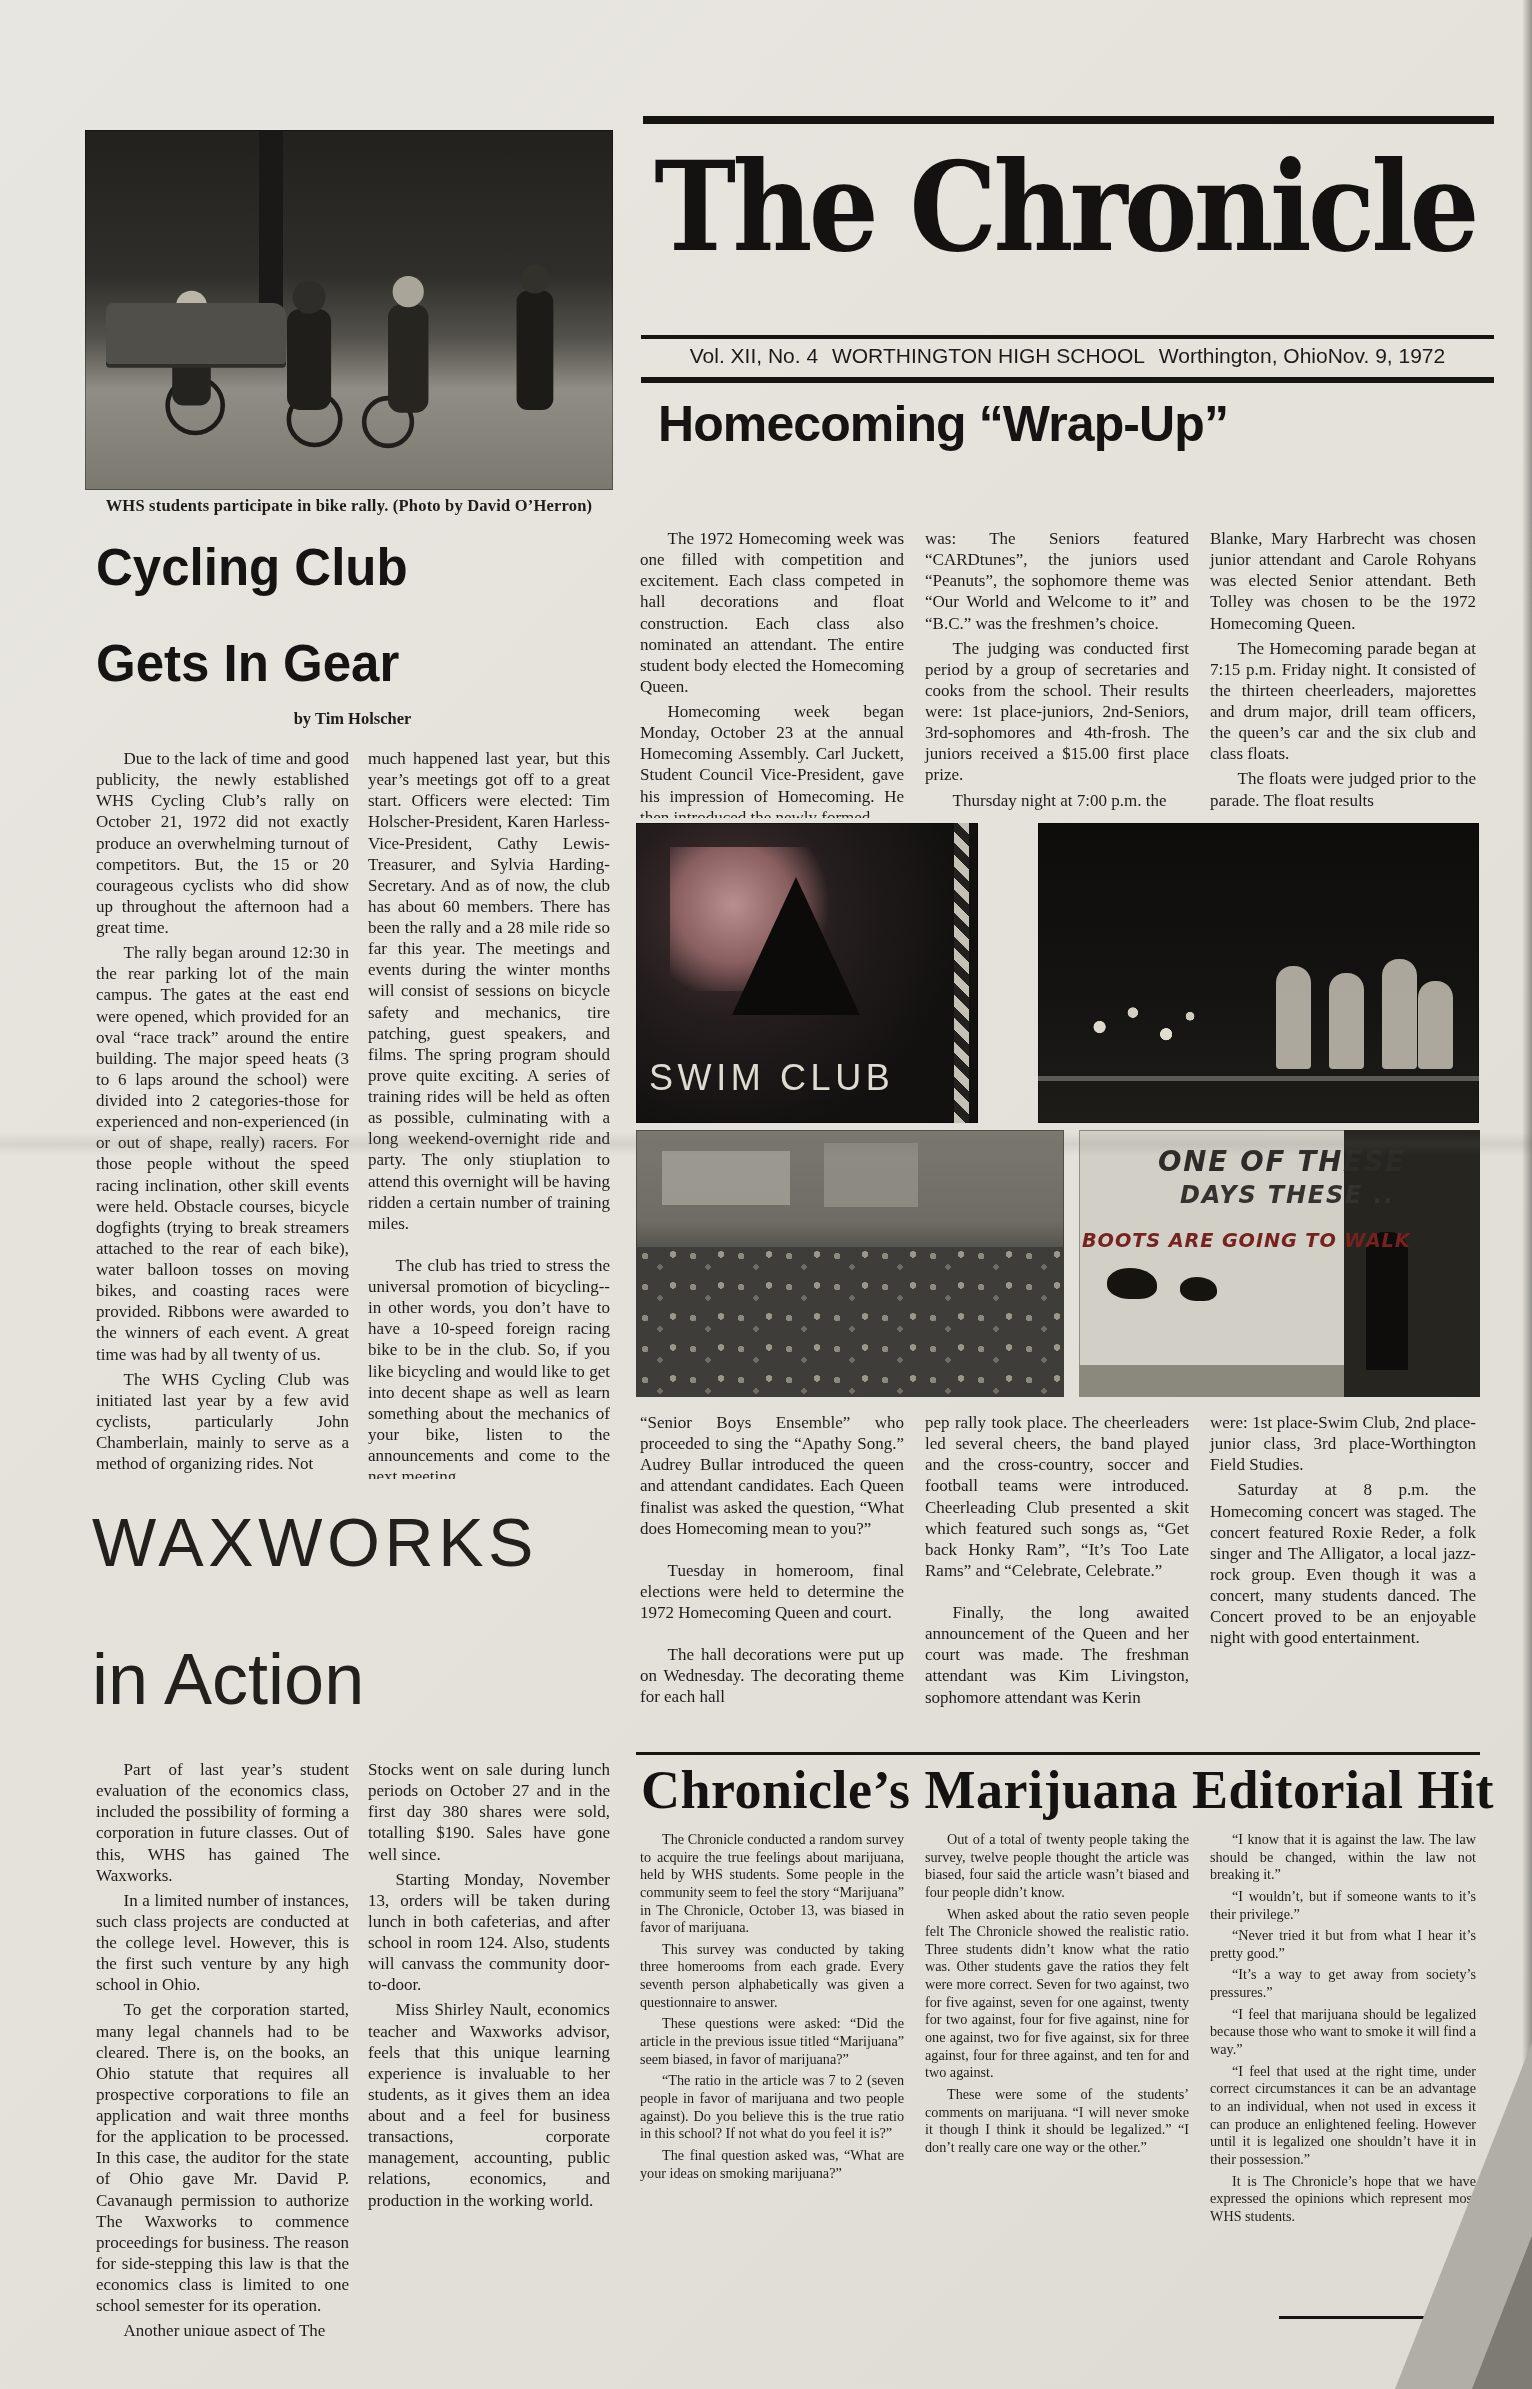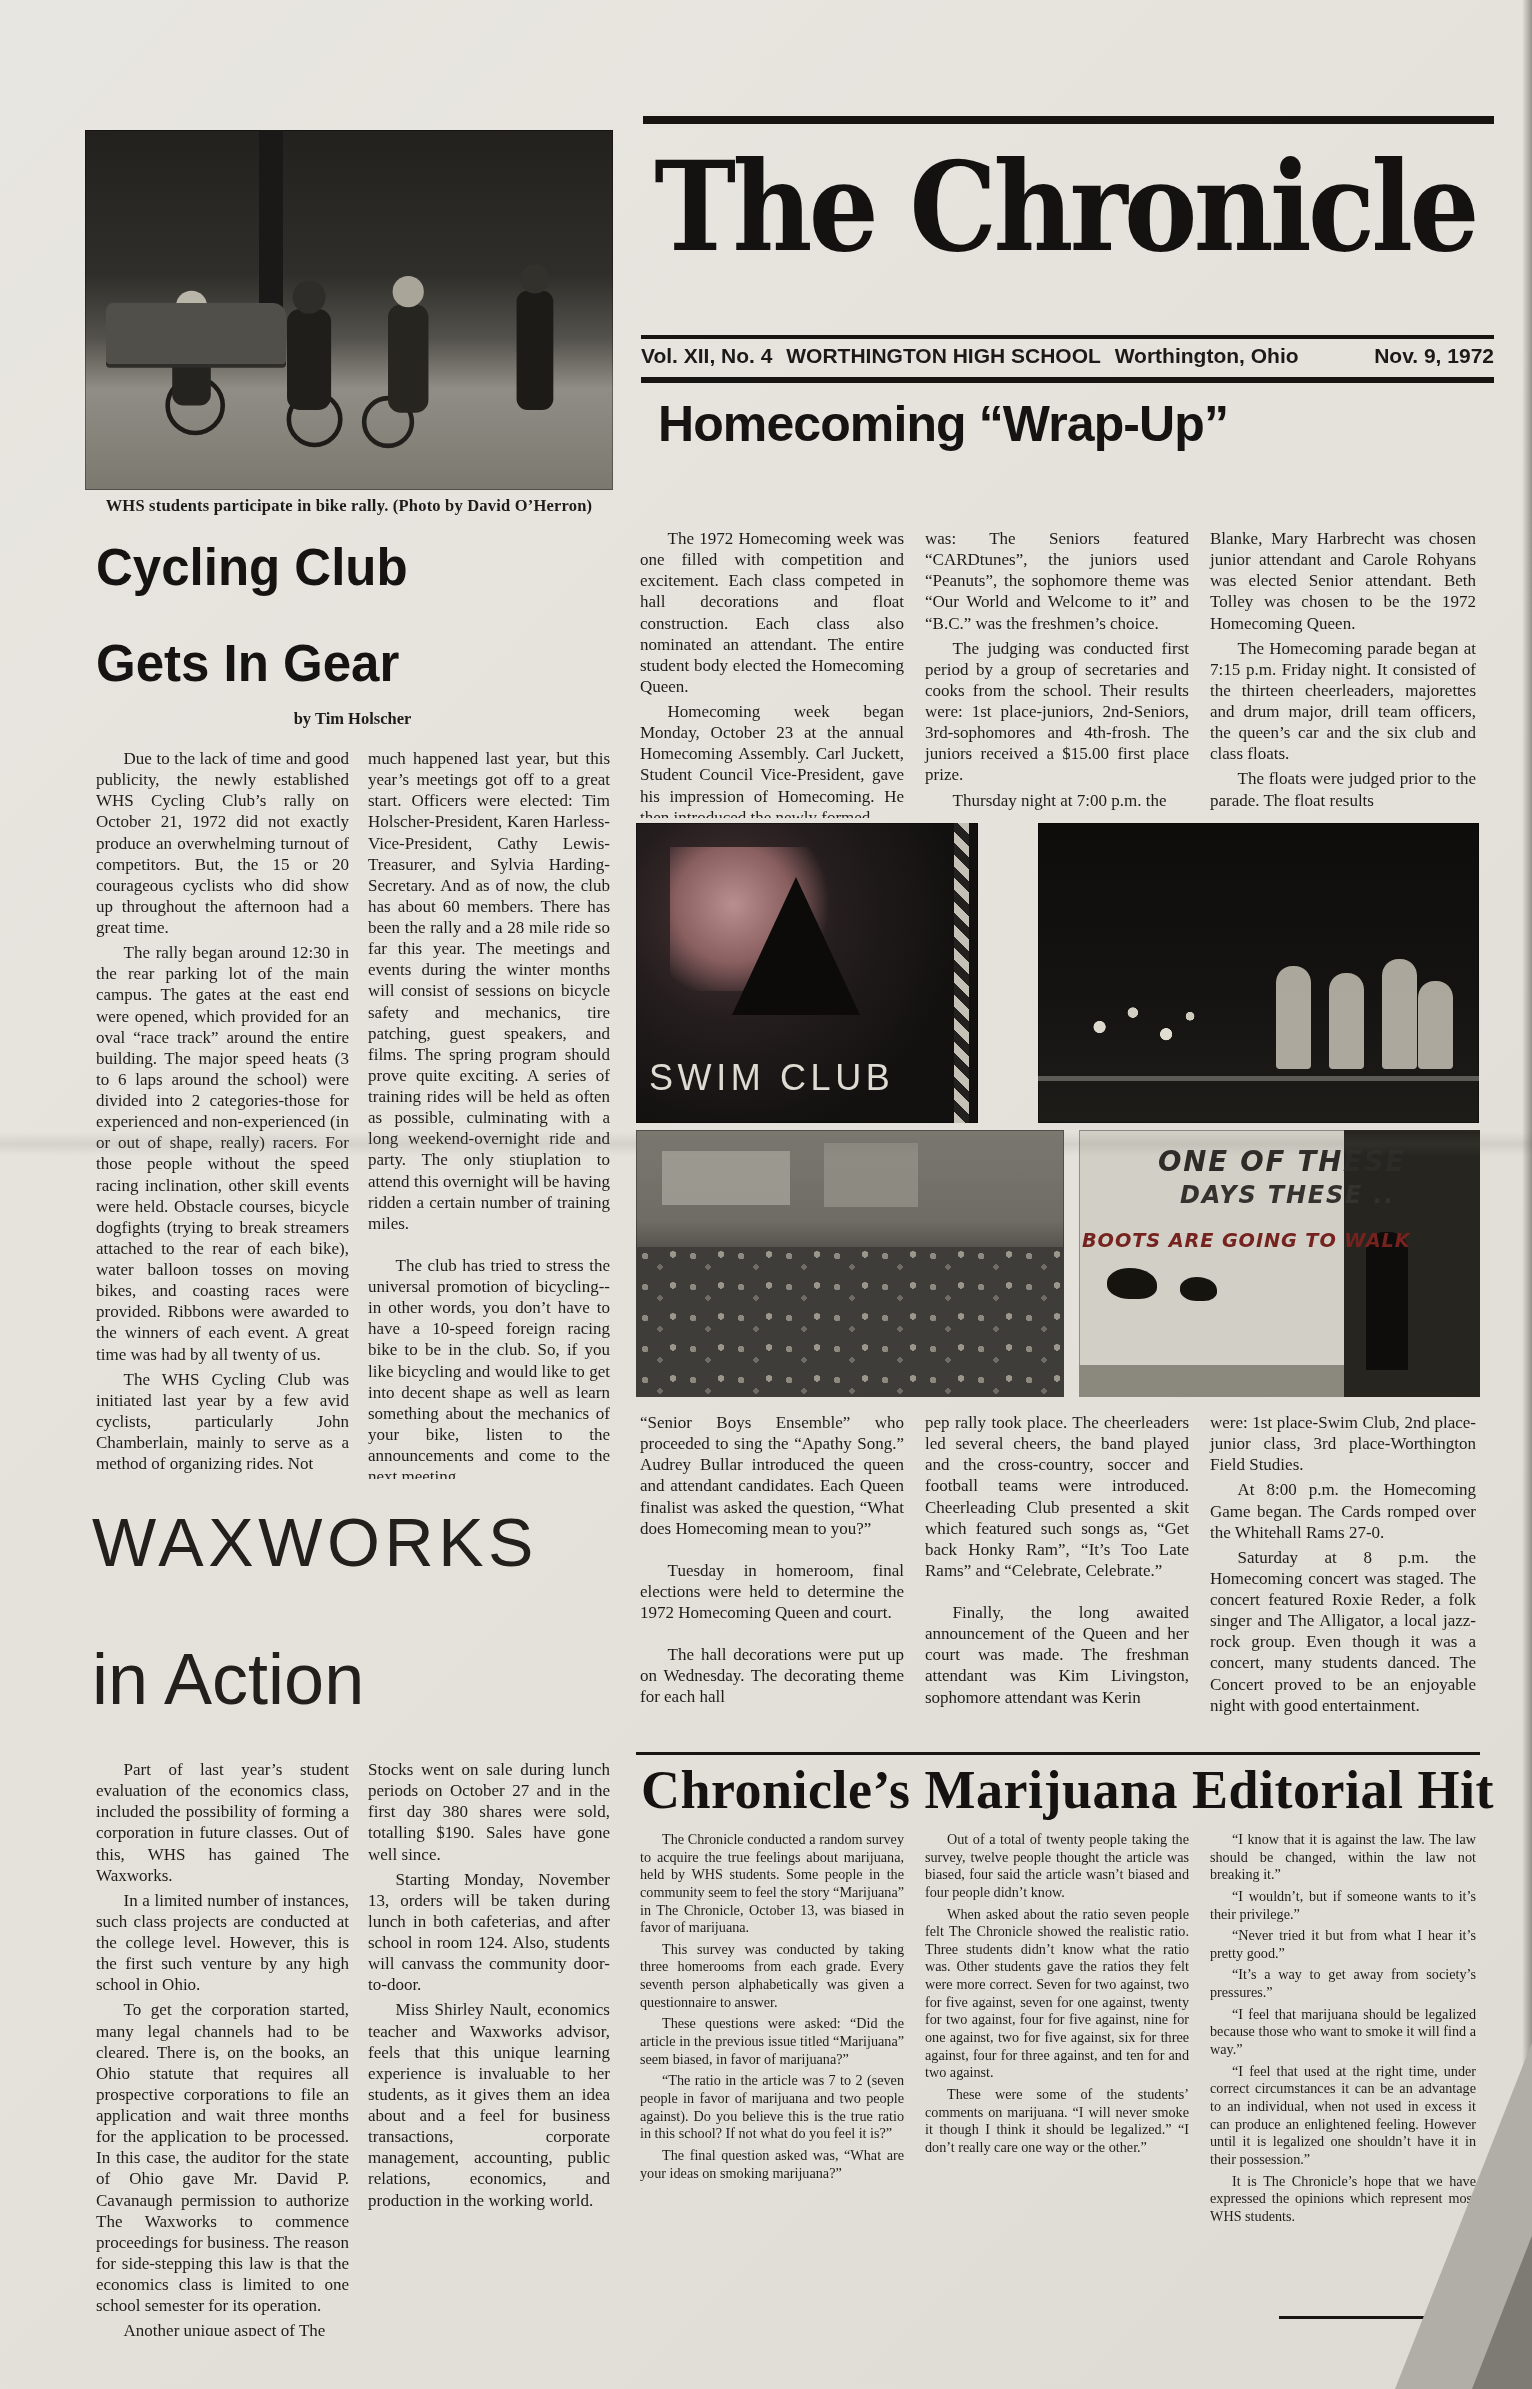--- a/index.html
+++ b/index.html
@@ -18,22 +18,22 @@
 
   
   .rule { position:absolute; background:#161512; }
   .masthead-title {
     position:absolute; left:636px; top:134px; width:858px; text-align:center;
     font-family:"DejaVu Serif", serif; font-weight:bold; font-size:110px; line-height:1.2;
     letter-spacing:-3.7px; color:#131210; transform:scaleY(1.12); transform-origin:top center;
   }
   .dateline {
     position:absolute; left:641px; top:344px; width:853px; display:flex;
-    justify-content:space-between; align-items:baseline;
-    font-family:"Liberation Sans", sans-serif; font-weight:bold; font-size:21px; color:#1b1a18;
+    justify-content:center; align-items:baseline;
+    font-family:"Liberation Sans", sans-serif; font-weight:normal; font-size:21px; color:#1b1a18;
   }
   .dateline .left-group { display:flex; gap:13.8px; }
 
   
   .hc-headline {
     position:absolute; left:658px; top:395px; width:838px;
     font-family:"Liberation Sans", sans-serif; font-weight:bold; font-size:50px;
     letter-spacing:-0.9px; color:#151412;
   }
   .cy-h { position:absolute; left:96px; font-family:"Liberation Sans", sans-serif; font-weight:bold; font-size:51px; color:#151412; }
@@ -181,21 +181,20 @@
       <p>“Senior Boys Ensemble” who proceeded to sing the “Apathy Song.” Audrey Bullar introduced the queen and attendant candidates. Each Queen finalist was asked the question, “What does Homecoming mean to you?”</p>
       <p>Tuesday in homeroom, final elections were held to determine the 1972 Homecoming Queen and court.</p>
       <p>The hall decorations were put up on Wednesday. The decorating theme for each hall</p>
     </div>
   <div class="col cont spaced" style="left:921px; top:1408px; width:272px; height:342px;">
       <p>pep rally took place. The cheerleaders led several cheers, the band played and the cross-country, soccer and football teams were introduced. Cheerleading Club presented a skit which featured such songs as, “Get back Honky Ram”, “It’s Too Late Rams” and “Celebrate, Celebrate.”</p>
       <p>Finally, the long awaited announcement of the Queen and her court was made. The freshman attendant was Kim Livingston, sophomore attendant was Kerin</p>
     </div>
   <div class="col cont" style="left:1206px; top:1408px; width:274px; height:342px;">
       <p>were: 1st place-Swim Club, 2nd place-junior class, 3rd place-Worthington Field Studies.</p>
-      <p>At 8:00 p.m. the Homecoming Game began. The Cards romped over the Whitehall Rams 27-0.</p>
       <p>Saturday at 8 p.m. the Homecoming concert was staged. The concert featured Roxie Reder, a folk singer and The Alligator, a local jazz-rock group. Even though it was a concert, many students danced. The Concert proved to be an enjoyable night with good entertainment.</p>
     </div>
 
   <div class="wax-h1">WAXWORKS</div>
   <div class="wax-h2">in Action</div>
   <div class="col" style="left:92px; top:1755px; width:261px; height:581px;">
       <p>Part of last year’s student evaluation of the economics class, included the possibility of forming a corporation in future classes. Out of this, WHS has gained The Waxworks.</p>
       <p>In a limited number of instances, such class projects are conducted at the college level. However, this is the first such venture by any high school in Ohio.</p>
       <p>To get the corporation started, many legal channels had to be cleared. There is, on the books, an Ohio statute that requires all prospective corporations to file an application and wait three months for the application to be processed. In this case, the auditor for the state of Ohio gave Mr. David P. Cavanaugh permission to authorize The Waxworks to commence proceedings for business. The reason for side-stepping this law is that the economics class is limited to one school semester for its operation.</p>
       <p>Another unique aspect of The</p>

